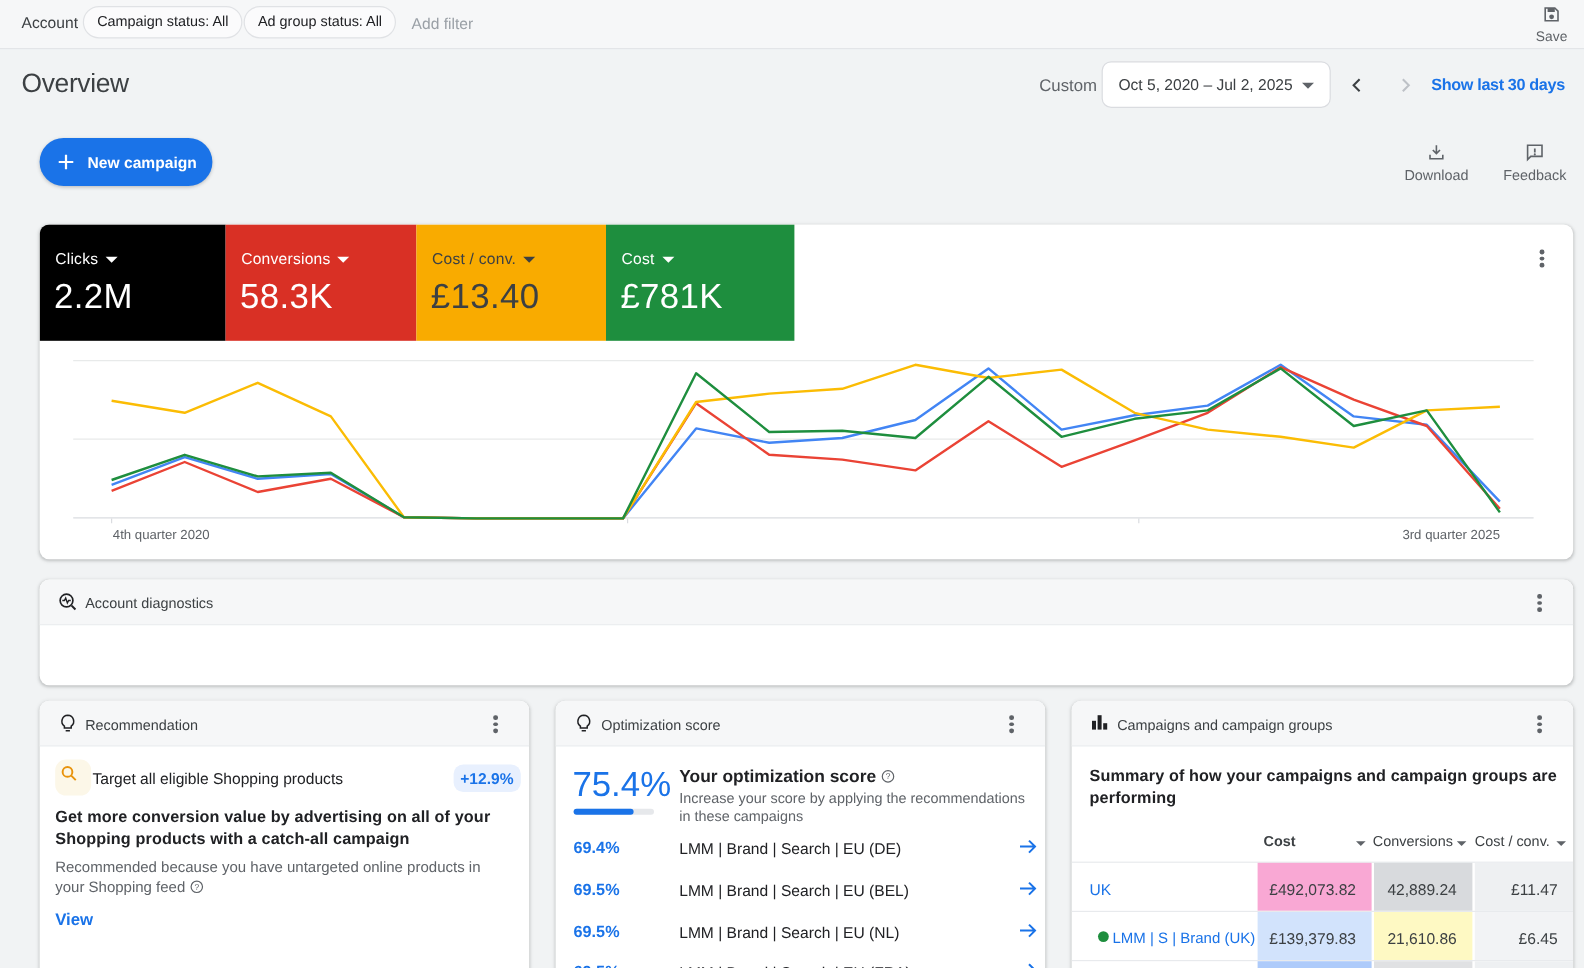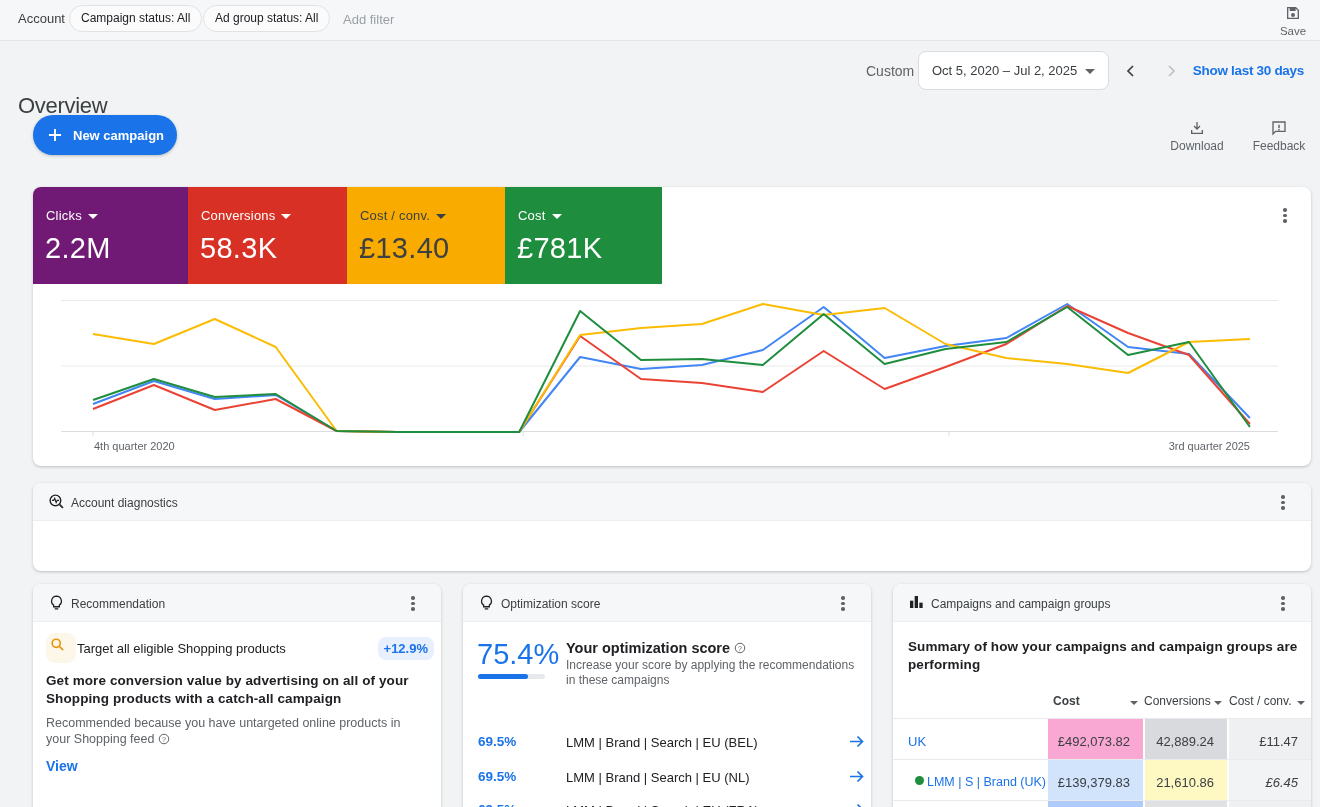--- a/index.html
+++ b/index.html
@@ -7,21 +7,21 @@
 body { font-family:"Liberation Sans", sans-serif; background:#f1f3f4; color:#3c4043; position:relative; }
 .topbar { position:absolute; left:0; top:0; width:1320px; height:41px; background:#f6f7f8; border-bottom:1px solid #e3e5e8; }
 .topbar .flabel { position:absolute; left:18px; top:11px; font-size:13px; color:#3c4043; }
 .pill { position:absolute; top:5px; height:27px; background:#fbfbfc; border:1px solid #e0e2e5; border-radius:14px; font-size:12px; color:#202124; line-height:25px; text-align:center; white-space:nowrap; padding:0 11px; }
 .pill1 { left:69px; }
 .pill2 { left:203px; }
 .addfilter { position:absolute; left:343px; top:12px; font-size:13px; color:#9aa0a6; }
 .saveblock { position:absolute; left:1278px; top:3px; width:30px; text-align:center; color:#5f6368; }
 .saveblock .lbl { font-size:11.5px; margin-top:4px; }
 .icon { display:inline-block; vertical-align:middle; }
-h1 { position:absolute; left:18px; top:57px; font-size:22px; font-weight:normal; color:#3c4043; letter-spacing:-0.3px;margin-top:36px; }
+h1 { position:absolute; left:18px; top:57px; font-size:22px; font-weight:normal; color:#3c4043; letter-spacing:-0.3px; }
 .custom { position:absolute; left:866px; top:63px; font-size:14px; color:#5f6368; }
 .datebox { position:absolute; left:918px; top:51px; width:191px; height:39px; background:#fff; border:1px solid #dadce0; border-radius:8px; font-size:13px; color:#3c4043; line-height:37px; padding-left:13px; white-space:nowrap; }
 .datebox .caret { position:absolute; right:13px; top:17px; width:0; height:0; border-left:5px solid transparent; border-right:5px solid transparent; border-top:5px solid #5f6368; }
 .chev { position:absolute; top:62px; width:18px; height:18px; }
 .chevL { left:1122px; }
 .chevR { left:1162px; }
 .show30 { position:absolute; right:16px; top:63px; font-size:13.5px; color:#1a73e8; font-weight:bold; letter-spacing:-0.3px; white-space:nowrap; }
 
 .newcamp { position:absolute; left:33px; top:115px; width:144px; height:40px; background:#1a73e8; border-radius:20px; color:#fff; font-size:14px; font-weight:bold; box-shadow:0 1px 3px rgba(60,64,67,.3); }
 .newcamp .plus { position:absolute; left:15px; top:13px; width:14px; height:14px; }
@@ -30,21 +30,21 @@
 .fbblock { position:absolute; left:1251px; top:118px; width:56px; text-align:center; color:#5f6368; }
 .dlblock .lbl,.fbblock .lbl { font-size:12px; margin-top:3px; }
 
 .bigcard { position:absolute; left:33px; top:187px; width:1278px; height:279px; background:#fff; border-radius:8px; box-shadow:0 1px 2px rgba(60,64,67,.18), 0 1px 3px 1px rgba(60,64,67,.08); overflow:hidden; }
 .stats { position:absolute; left:0; top:0; height:97px; width:629px; display:flex; }
 .stat { height:97px; position:relative; }
 .s1{width:155px;} .s2{width:159px;} .s3{width:158px;} .s4{width:157px;}
 .stat .sl { position:absolute; left:13px; top:21px; font-size:13px; letter-spacing:.2px; }
 .stat .sv { position:absolute; left:12px; top:45px; font-size:29px; letter-spacing:.3px; }
 .stat .c { display:inline-block; width:0; height:0; border-left:5px solid transparent; border-right:5px solid transparent; border-top:5px solid currentColor; margin-left:6px; margin-bottom:1px; }
-.s1 { background:#701a75; color:#fff;text-align:right; }
+.s1 { background:#000000; color:#fff;text-align:right; }
 .s2 { background:#d93025; color:#fff; }
 .s3 { background:#f9ab00; color:#3c4043; }
 .s4 { background:#1e8e3e; color:#fff; }
 .bigdots { position:absolute; left:1250px; top:21px; }
 .dots3 { width:4px; }
 .dots3 div { width:3.5px; height:3.5px; border-radius:50%; background:#5f6368; margin-bottom:2px; }
 .xlab { position:absolute; font-size:11px; color:#5f6368; }
 
 .diagcard { position:absolute; left:33px; top:483px; width:1278px; height:88px; background:#fff; border-radius:8px; box-shadow:0 1px 2px rgba(60,64,67,.18), 0 1px 3px 1px rgba(60,64,67,.08); overflow:hidden; }
 .cardhead { height:38px; background:#f6f7f8; border-bottom:1px solid #eceef0; position:relative; }
@@ -242,20 +242,27 @@
     </div>
     <div class="oscore">75.4%</div>
     <div class="obar">
         <div class="fill"></div>
       </div>
     <div class="ohead">Your optimization score <svg width="12" height="12" viewBox="0 0 24 24" style="vertical-align:-1px">
           <circle cx="12" cy="12" r="9.5" fill="none" stroke="#5f6368" stroke-width="2"></circle>
           <text x="12" y="17" font-size="14" fill="#5f6368" text-anchor="middle" font-family="Liberation Sans" font-weight="normal">?</text>
         </svg></div>
     <div class="osub">Increase your score by applying the recommendations in these campaigns</div>
+    <div class="orow" style="top:115px;">
+        <div class="pct">69.4%</div>
+        <div class="nm">LMM | Brand | Search | EU (DE)</div>
+        <div class="arr"><svg width="15" height="13" viewBox="0 0 15 13">
+            <path d="M1 6.5 h12 M8.5 1.5 L13.5 6.5 L8.5 11.5" fill="none" stroke="#1a73e8" stroke-width="1.7"></path>
+          </svg></div>
+      </div>
     <div class="orow" style="top:150px;">
         <div class="pct">69.5%</div>
         <div class="nm">LMM | Brand | Search | EU (BEL)</div>
         <div class="arr"><svg width="15" height="13" viewBox="0 0 15 13">
             <path d="M1 6.5 h12 M8.5 1.5 L13.5 6.5 L8.5 11.5" fill="none" stroke="#1a73e8" stroke-width="1.7"></path>
           </svg></div>
       </div>
     <div class="orow" style="top:185px;">
         <div class="pct">69.5%</div>
         <div class="nm">LMM | Brand | Search | EU (NL)</div>
@@ -310,21 +317,21 @@
         <a class="bl" style="position:absolute;left:15px;top:15px;">UK</a>
       </div>
       <div class="sep" style="top:65px;"></div>
       <div class="crow" style="top:66px;">
         <div class="cell" style="left:155px;width:95px;background:#d2e3fc;">
             <div class="cval">£139,379.83</div>
           </div>
         <div class="cell" style="left:252px;width:82px;background:#fef9c3;">
             <div class="cval">21,610.86</div>
           </div>
-        <div class="cell" style="left:336px;width:82px;background:#f2f3f5;font-style:italic;">
+        <div class="cell" style="left:336px;width:82px;background:#f2f3f5;">
             <div class="cval">£6.45</div>
           </div>
         <span style="position:absolute;left:22px;top:16px;width:9px;height:9px;border-radius:50%;background:#1e8e3e;"></span>
         <a class="bl" style="position:absolute;left:34px;top:15px;font-size:12.5px;">LMM | S | Brand (UK)</a>
       </div>
       <div class="sep" style="top:106px;"></div>
       <div class="crow" style="top:107px;">
         <div class="cell" style="left:155px;width:95px;background:#aecbfa;"></div>
         <div class="cell" style="left:252px;width:82px;background:#e0e1e3;"></div>
         <div class="cell" style="left:336px;width:82px;background:#eef0f2;"></div>

